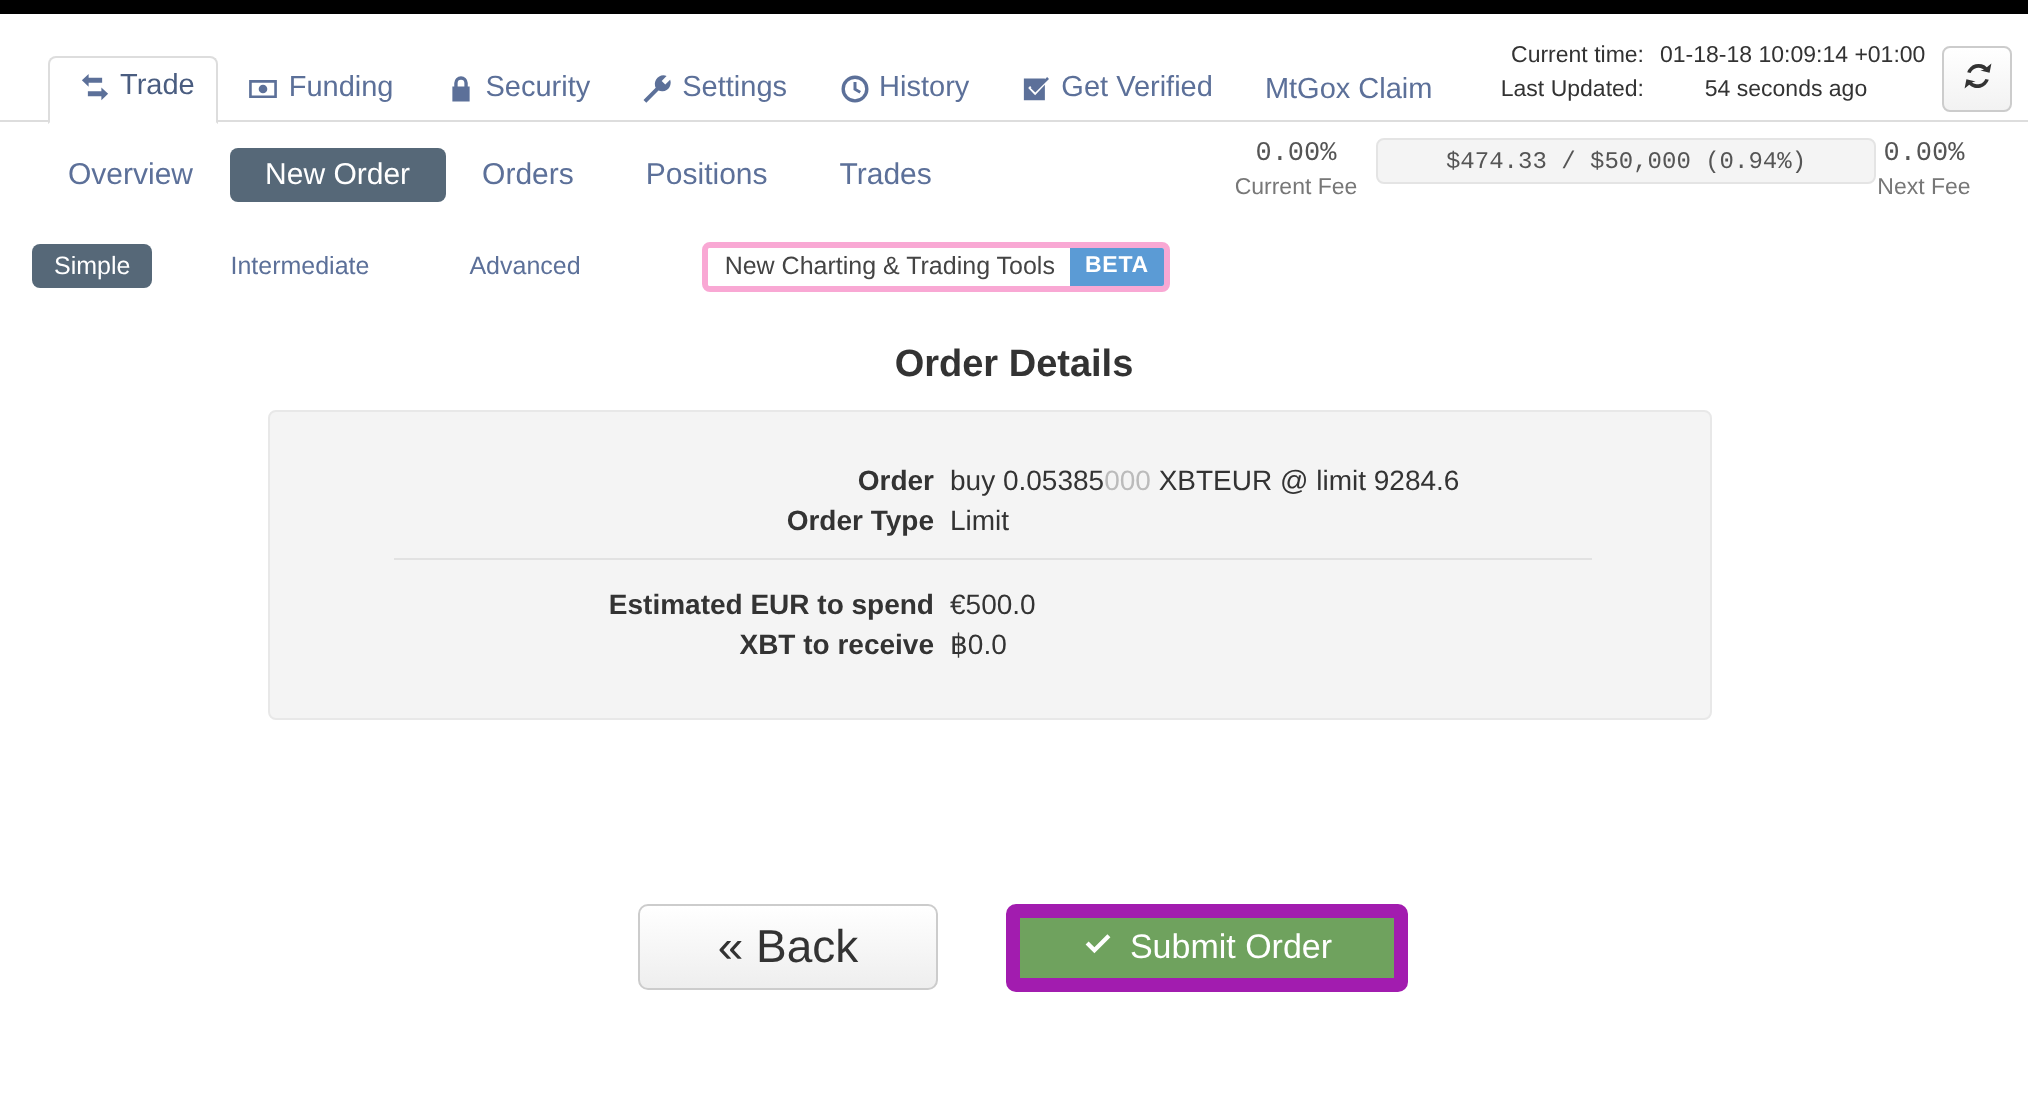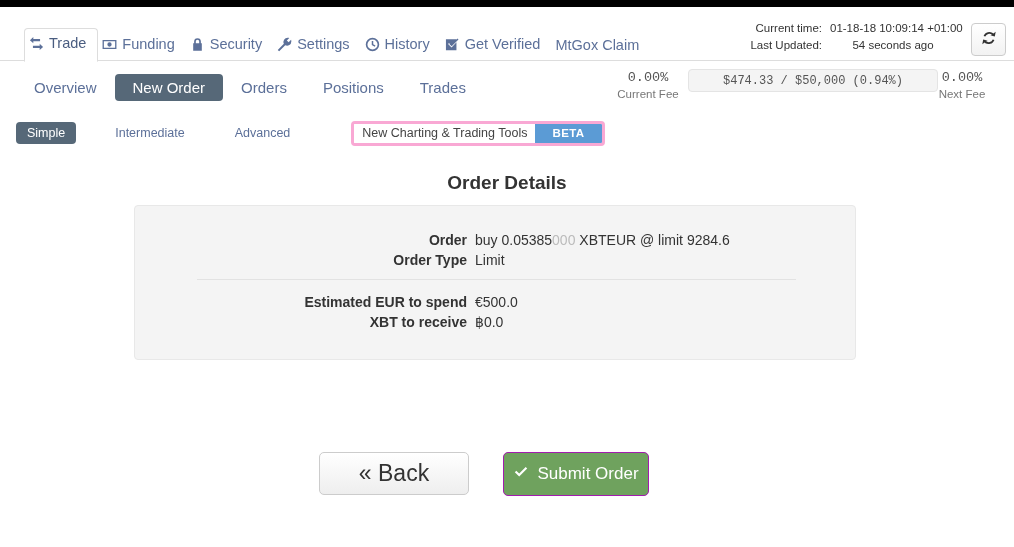--- a/index.html
+++ b/index.html
@@ -24,21 +24,21 @@
 
   
   .nav-tabs {
     position: absolute; left: 0; top: 27px; width: 1014px; height: 34px;
     border-bottom: 1px solid #dddddd;
   }
   .nav-tabs-inner { position: relative; height: 34px; padding-left: 24px; display: flex; align-items: flex-end; }
   .nav-tab {
     display: inline-flex; align-items: center; gap: 5px;
     font-size: 14.5px; color: #5c7099;
-    padding: 7px 11px 9px 4px;
+    padding: 7px 11px 9px 15px;
     line-height: 1;
     white-space: nowrap;
     cursor: pointer;
   }
   .nav-tab.active {
     color: #4a5d80;
     background: #ffffff;
     border: 1px solid #dddddd;
     border-bottom-color: #ffffff;
     border-radius: 4px 4px 0 0;
@@ -107,21 +107,21 @@
     display: inline-flex; align-items: stretch;
     height: 25px;
     border: 3px solid #f9a8d4; border-radius: 4px;
     overflow: hidden; background: #fff; cursor:pointer;
   }
   .beta-label {
     display:flex; align-items:center; padding: 0 8px;
     font-size: 12.5px; color: #444; background:#fff; white-space:nowrap;
   }
   .beta-badge {
-    display:flex; align-items:center; padding: 0 17px;
+    display:flex; align-items:center; padding: 0 7px;
     background: #5b9bd5; color:#fff; font-size: 11.5px; font-weight: bold;
     letter-spacing: .4px;
   }
 
   
   .page-title {
     position: absolute; left: 0; top: 172px; width: 1014px;
     text-align: center; font-size: 19px; font-weight: bold; color: #333;
   }
 
@@ -147,22 +147,22 @@
 
   
   .btn-back {
     position: absolute; left: 319px; top: 452px; width: 150px; height: 43px;
     background: linear-gradient(#ffffff, #eeeeee);
     border: 1px solid #cccccc; border-radius: 5px;
     display:flex; align-items:center; justify-content:center;
     font-size: 23px; color: #333; cursor: pointer;
   }
   .btn-submit {
-    position: absolute; left: 503px; top: 452px; width: 146px; height: 44px;
-    background: #6fa25e; border: 1px solid #a21caf; border-radius: 5px;
+    position: absolute; left: 503px; top: 452px; width: 201px; height: 44px;
+    background: #6fa25e; border: 7px solid #a21caf; border-radius: 5px;
     display:flex; align-items:center; justify-content:center; gap: 8px;
     font-size: 17px; color: #ffffff; cursor: pointer;
   }
   .btn-submit svg { width: 16px; height: 16px; fill: #fff; }
 </style>
 </head>
 <body>
 
 <div id="page">
 

